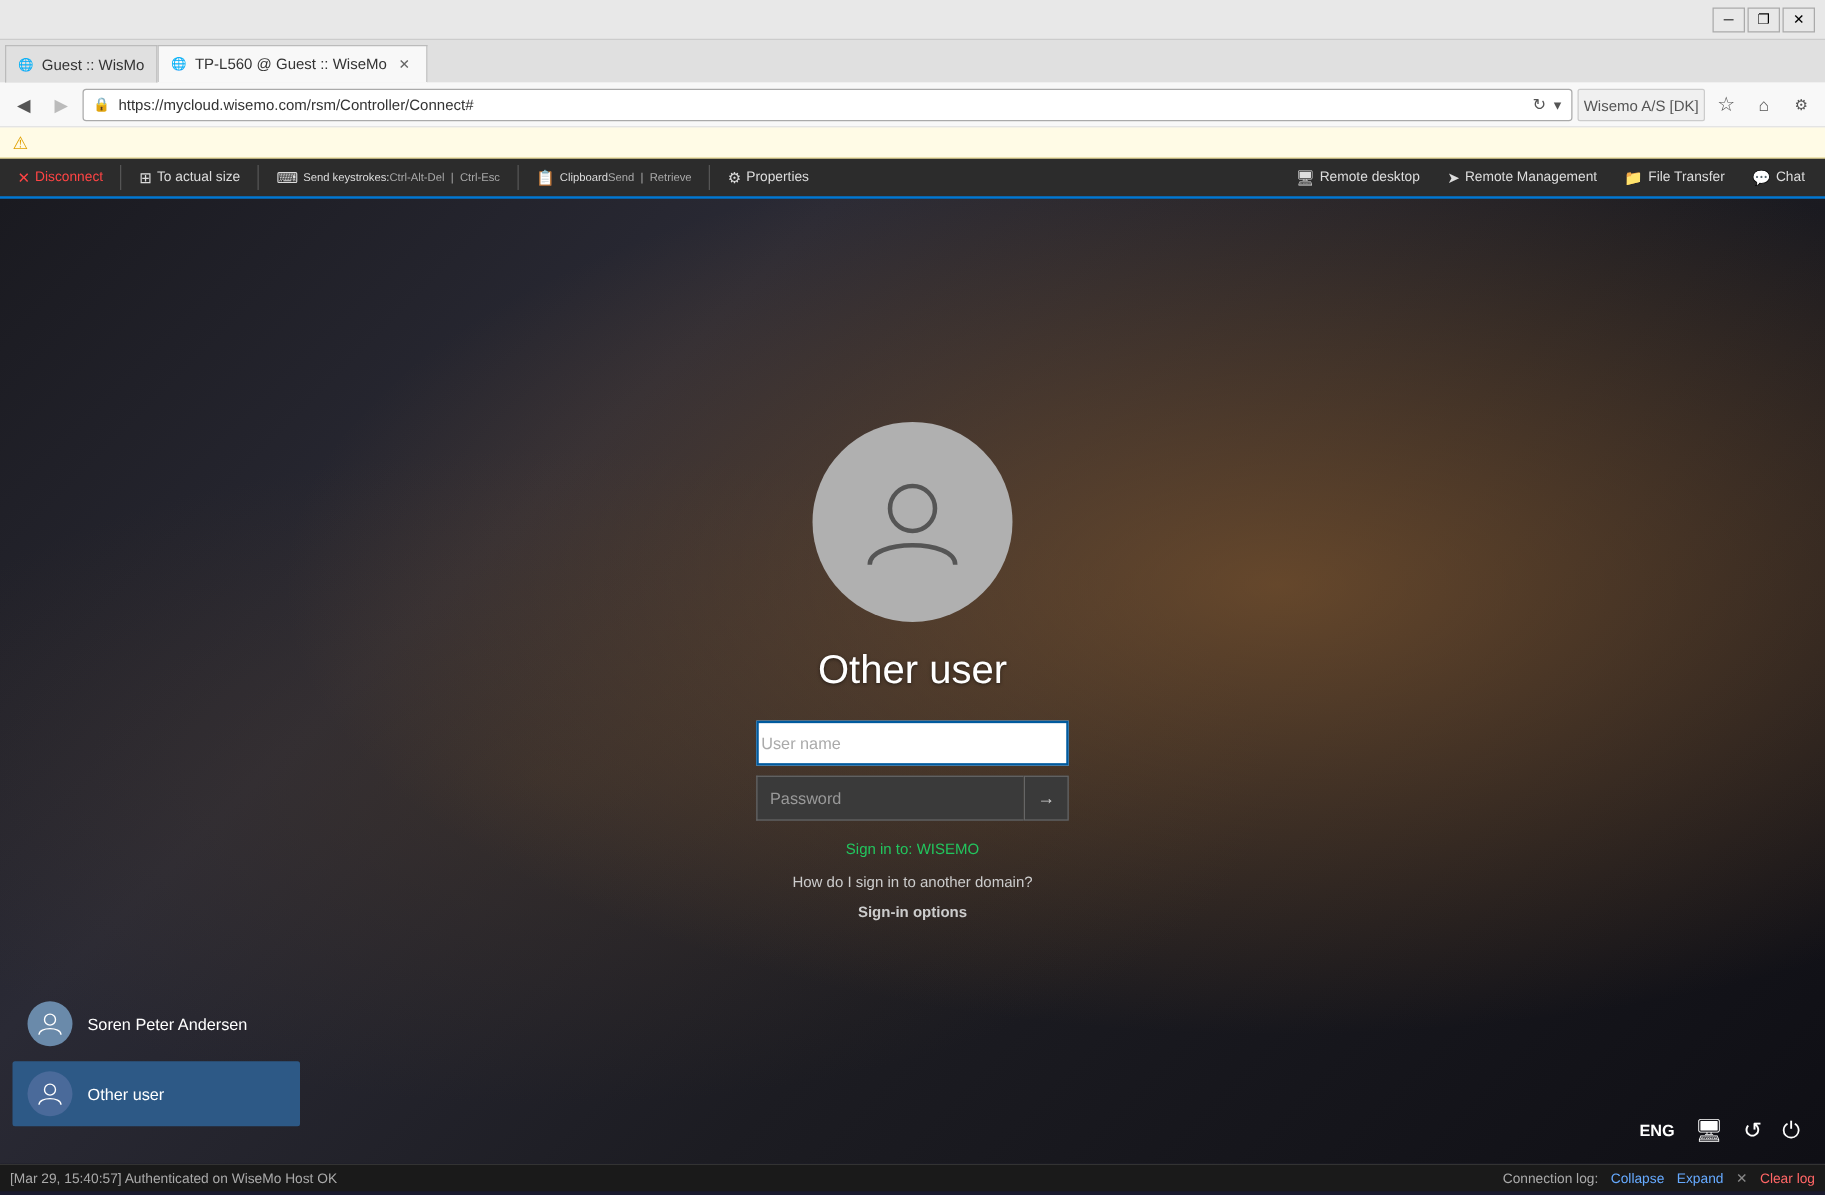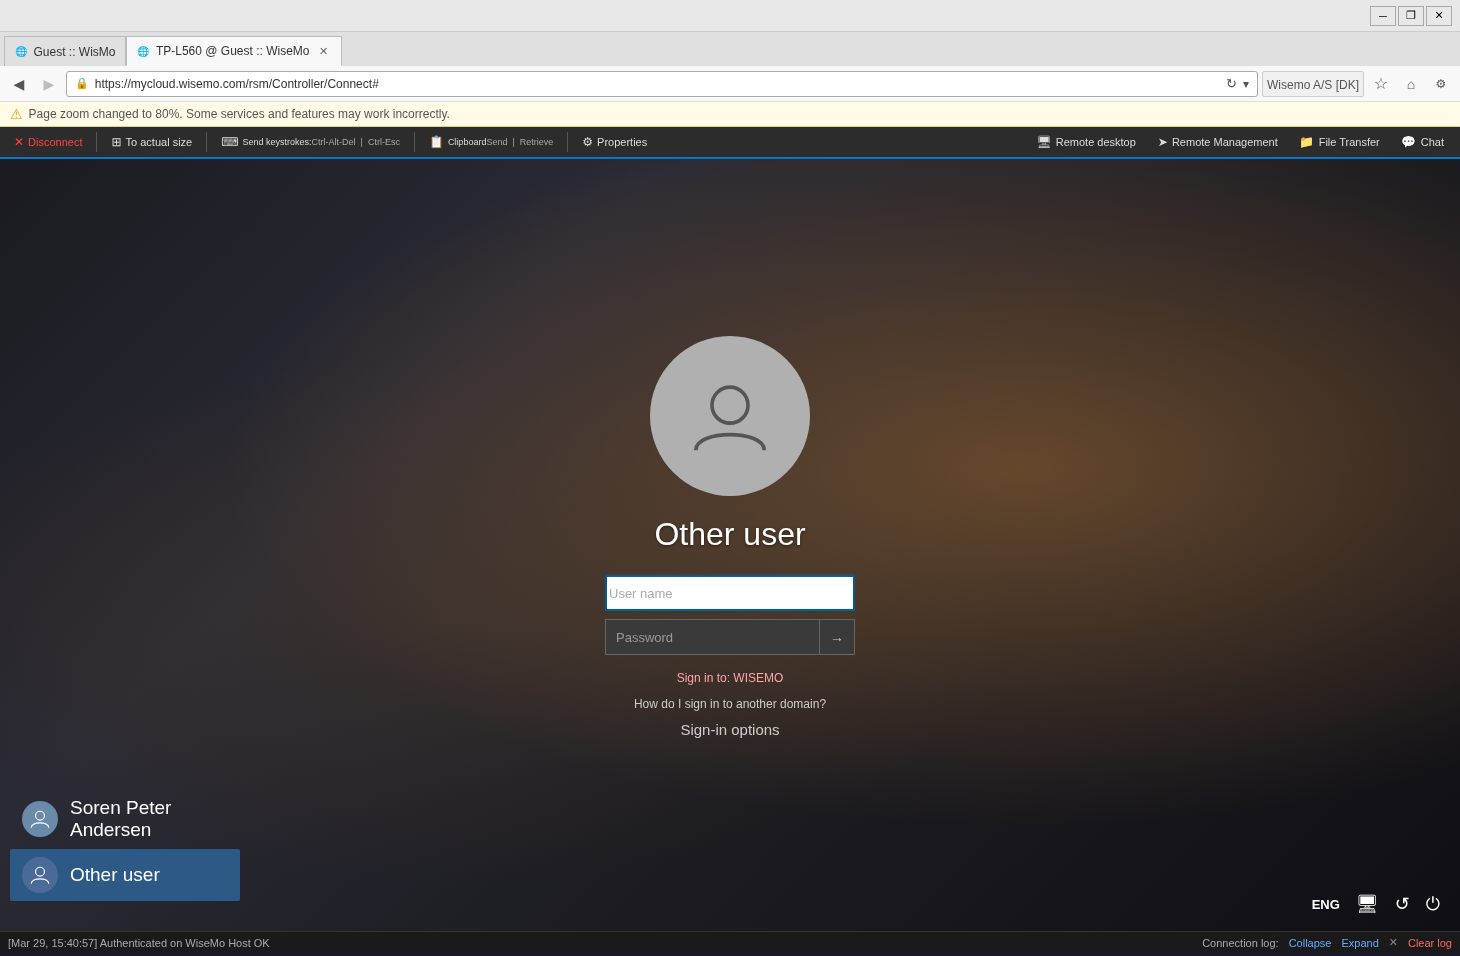--- a/index.html
+++ b/index.html
@@ -225,34 +225,35 @@
       background: #3a3a3a;
       border: 1px solid #666;
       color: #ccc;
       cursor: pointer;
       display: flex; align-items: center; justify-content: center;
       font-size: 14px;
     }
 
     .sign-in-domain {
       font-size: 12px;
-      color: #fca5a5;
+      color: #22c55e;
       margin-bottom: 12px;
     }
     .sign-in-link {
       font-size: 12px;
       color: #ccc;
       cursor: pointer;
       margin-bottom: 10px;
       text-decoration: none;
     }
     .sign-in-options {
-      font-size: 15px;
+      font-size: 12px;
       color: #ccc;
       cursor: pointer;
+      font-weight: bold;
     }
 
     
     .user-switcher {
       position: absolute;
       bottom: 30px;
       left: 10px;
       display: flex;
       flex-direction: column;
       gap: 4px;
@@ -270,21 +271,21 @@
     .user-item.active { background: #2d5986; }
     .user-item-avatar {
       width: 36px; height: 36px;
       border-radius: 50%;
       background: #6a8aaa;
       display: flex; align-items: center; justify-content: center;
       flex-shrink: 0;
     }
     .user-item-avatar svg { width: 22px; height: 22px; }
     .user-item-name {
-      font-size: 19px;
+      font-size: 13px;
       color: white;
       font-weight: 400;
     }
 
     
     .bottom-sys-icons {
       position: absolute;
       bottom: 16px;
       right: 20px;
       display: flex;
@@ -356,21 +357,20 @@
       <span class="search-btn">▾</span>
     </div>
     <span style="font-size:12px; color:#555; padding:0 4px; background:#f0f0f0; border:1px solid #ccc; height:26px; line-height:26px; border-radius:2px;">Wisemo A/S [DK]</span>
     <button class="nav-btn" style="font-size:16px;">☆</button>
     <button class="nav-btn" style="font-size:14px;">⌂</button>
     <button class="nav-btn" style="font-size:12px;">⚙</button>
   </div>
 
   <div class="warning-bar">
     <span class="warning-icon">⚠</span>
-    <span>Page zoom changed to 80%. Some services and features may work incorrectly.</span>
   </div>
 </div>
 
 <div class="remote-toolbar">
   <button class="toolbar-btn disconnect">
     <span class="icon">✕</span>
     <span>Disconnect</span>
   </button>
   <div class="toolbar-sep"></div>
   <button class="toolbar-btn">

